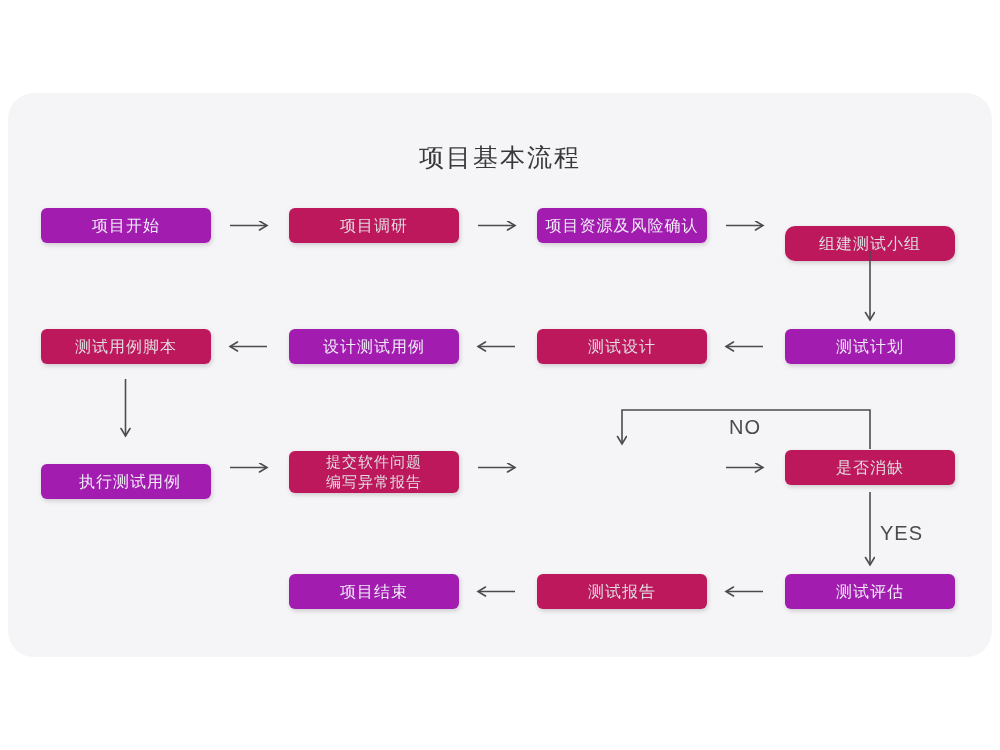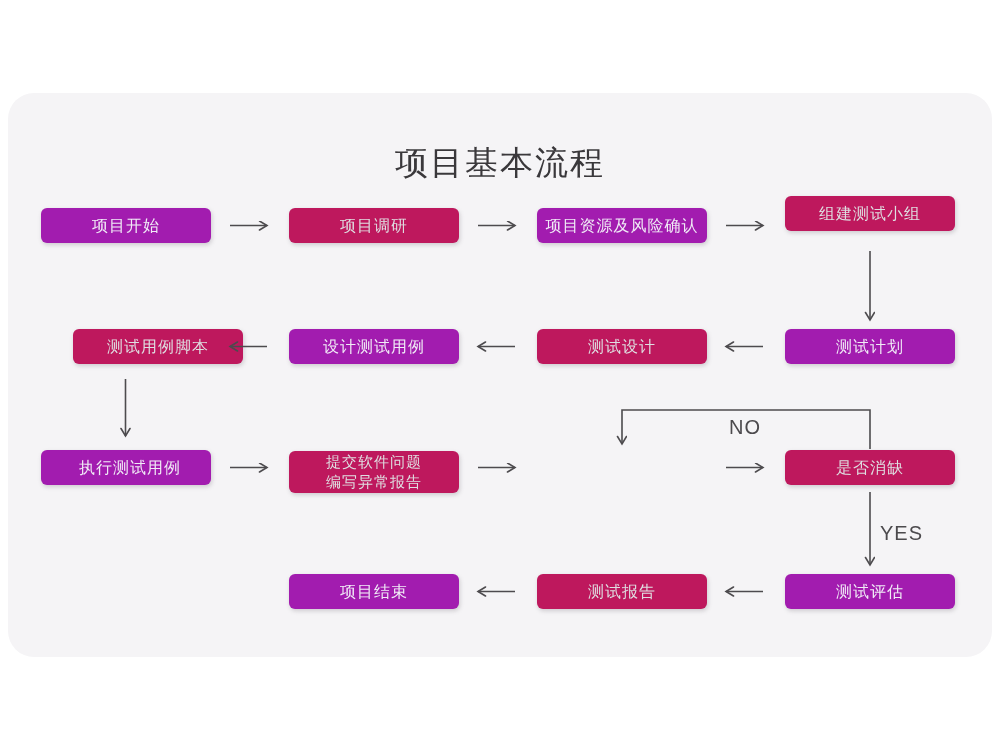--- a/index.html
+++ b/index.html
@@ -15,21 +15,21 @@
     position: absolute;
     left: 8px; top: 93px;
     width: 984px; height: 564px;
     background: #f5f4f6;
     border-radius: 26px;
   }
   .title {
     position: absolute;
     left: 0; top: 141px; width: 1000px;
     text-align: center;
-    font-size: 33px;
+    font-size: 25px;
     letter-spacing: 2px;
     color: #3a383b;
     font-weight: 500;
   }
   .node {
     position: absolute;
     width: 170px; height: 35px;
     border-radius: 6px;
     display: flex;
     flex-direction: column;
@@ -64,38 +64,38 @@
 
   <div class="node purple" style="left:41px; top:208px;">
       <span>项目开始</span>
     </div>
   <div class="node gray" style="left:289px; top:208px;">
       <span>项目调研</span>
     </div>
   <div class="node purple" style="left:537px; top:208px;">
       <span>项目资源及风险确认</span>
     </div>
-  <div class="node gray" style="left:785px; top:196px;">
+  <div class="node gray" style="left:785px; top:226px;border-radius:10px;">
       <span>组建测试小组</span>
     </div>
 
-  <div class="node gray" style="left:41px; top:329px;margin-left:32px;">
+  <div class="node gray" style="left:41px; top:329px;">
       <span>测试用例脚本</span>
     </div>
   <div class="node gray" style="left:537px; top:329px;">
       <span>测试设计</span>
     </div>
   <div class="node purple" style="left:289px; top:329px;">
       <span>设计测试用例</span>
     </div>
   <div class="node purple" style="left:785px; top:329px;">
       <span>测试计划</span>
     </div>
 
-  <div class="node purple" style="left:41px; top:450px;padding-left:8px;">
+  <div class="node purple" style="left:41px; top:464px;padding-left:8px;">
       <span>执行测试用例</span>
     </div>
   <div class="node gray tall" style="left:289px; top:443px; font-size:15px;">
     <span>提交软件问题</span>
     <span>编写异常报告</span>
   </div>
   <div class="node gray" style="left:785px; top:450px;">
       <span>是否消缺</span>
     </div>
 

